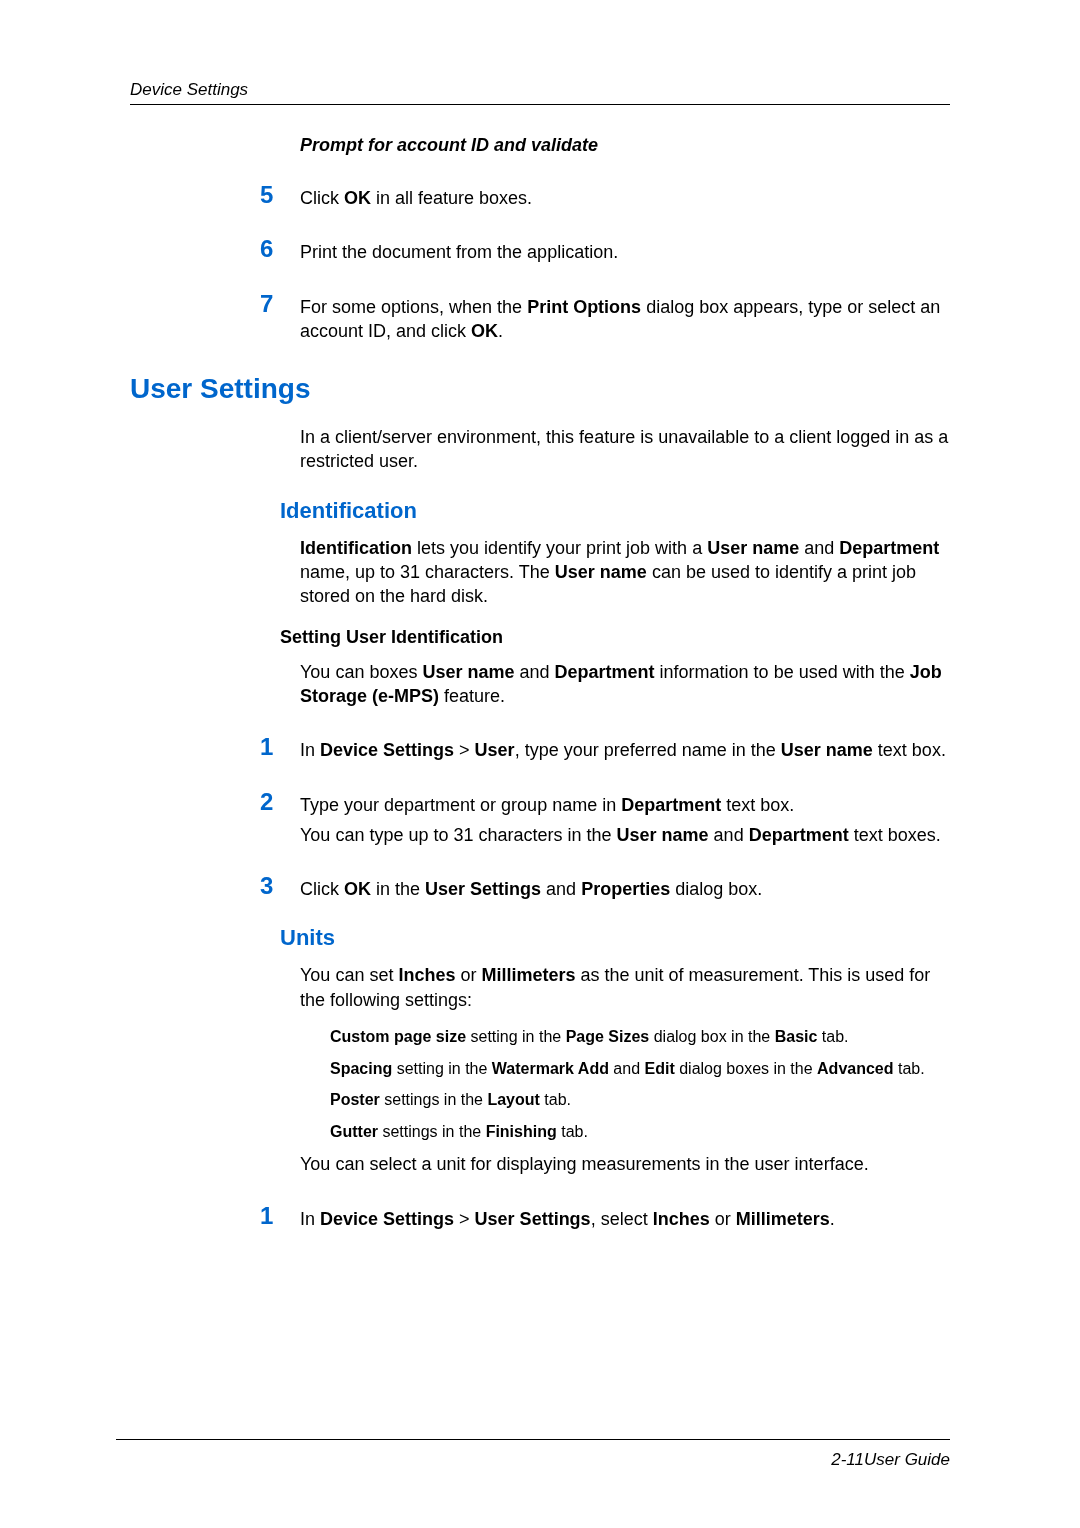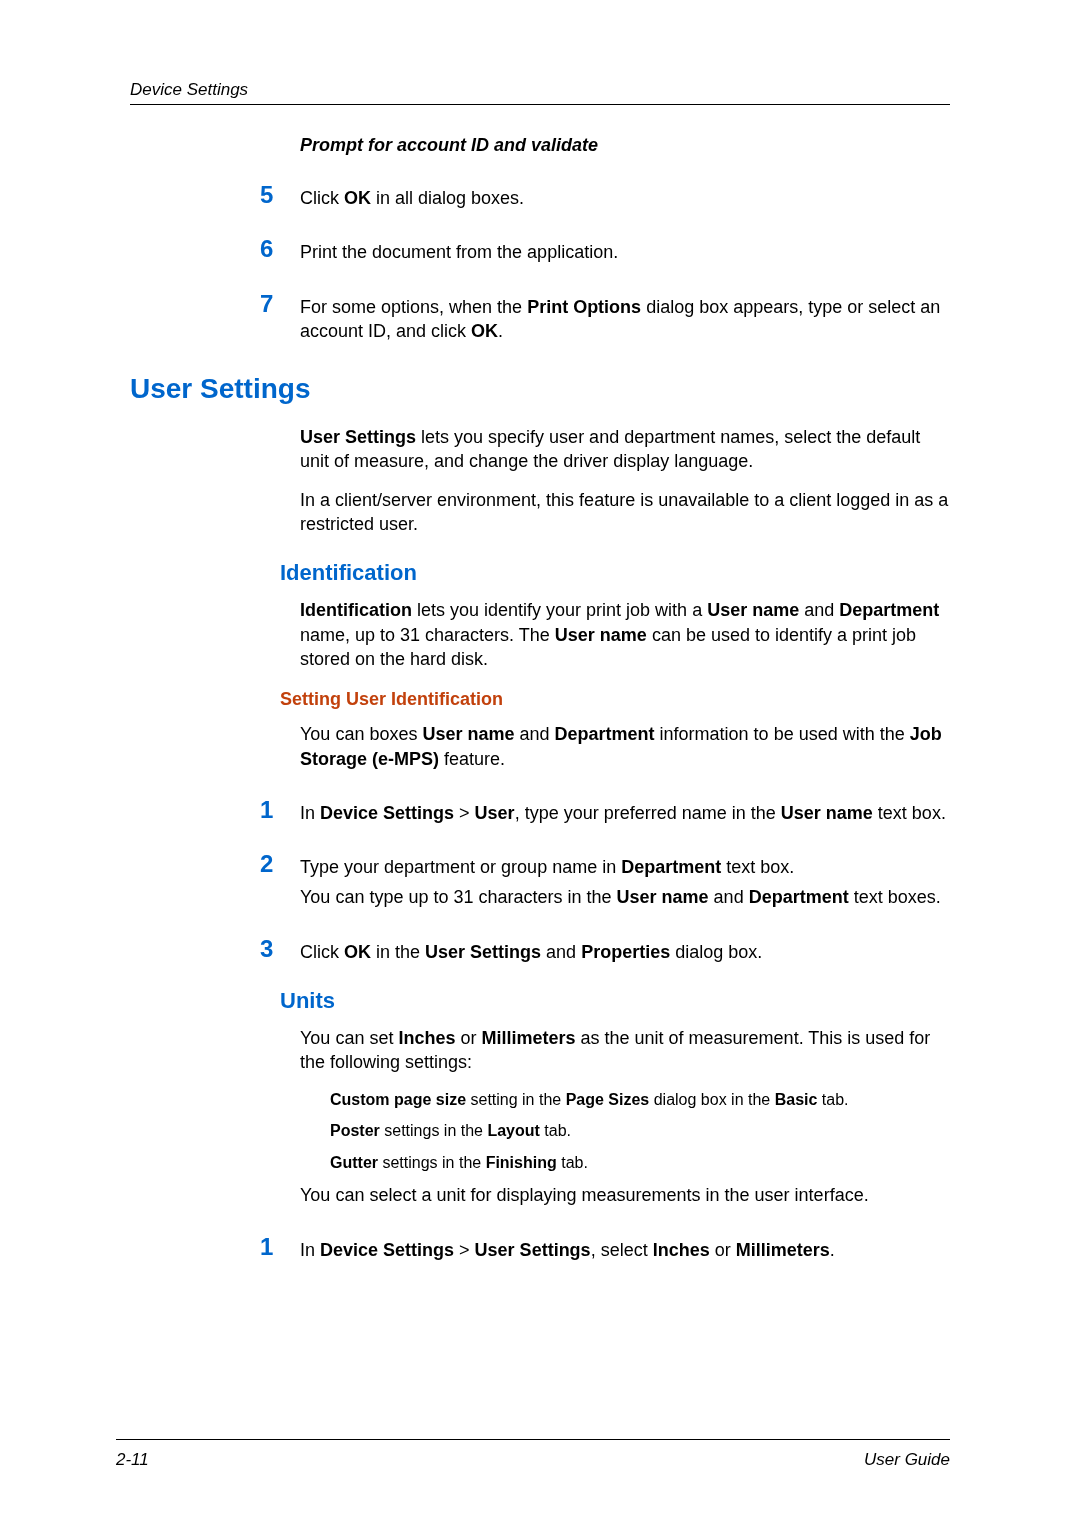--- a/index.html
+++ b/index.html
@@ -68,21 +68,21 @@
   }
   .h2 {
     color: #0066cc;
     font-weight: bold;
     font-size: 22px;
     margin-left: 150px;
     margin-top: 24px;
     margin-bottom: 12px;
   }
   .h3 {
-    color: #c2410c;
+    color: #000000;
     font-weight: bold;
     font-size: 18px;
     margin-left: 150px;
     margin-top: 18px;
     margin-bottom: 12px;
   }
   .sub-indent {
     margin-left: 200px;
     font-size: 16px;
     line-height: 1.35;
@@ -95,21 +95,21 @@
     margin-top: 6px;
   }
   .footer-region {
     position: absolute;
     bottom: 58px;
     left: 116px;
     right: 130px;
     border-top: 1px solid #000;
     padding-top: 10px;
     display: flex;
-    justify-content: space-between;
+    justify-content: flex-end;
     font-style: italic;
     font-size: 17px;
   }
   b { font-weight: bold; }
 </style>
 </head>
 <body>
 
 <div class="header-region">
   <span class="header-text">Device Settings</span>
@@ -117,41 +117,38 @@
 
 <div class="content">
 
   <div class="indent-block">
     <div class="bold-line">Prompt for account ID and validate</div>
   </div>
 
   <div class="step-row">
     <div class="step-num">5</div>
     <div class="step-text">
-      <span>Click </span><b>OK</b><span> in all dialog boxes.</span>
+      <span>Click </span><b>OK</b><span> in all feature boxes.</span>
     </div>
   </div>
 
   <div class="step-row">
     <div class="step-num">6</div>
     <div class="step-text">Print the document from the application.</div>
   </div>
 
   <div class="step-row">
     <div class="step-num">7</div>
     <div class="step-text">
       <span>For some options, when the </span><b>Print Options</b><span> dialog box appears, type or select an account ID, and click </span><b>OK</b><span>.</span>
     </div>
   </div>
 
   <div class="h1">User Settings</div>
 
-  <div class="para">
-    <b>User Settings</b><span> lets you specify user and department names, select the default unit of measure, and change the driver display language.</span>
-  </div>
   <div class="para">In a client/server environment, this feature is unavailable to a client logged in as a restricted user.</div>
 
   <div class="h2">Identification</div>
 
   <div class="para">
     <b>Identification</b><span> lets you identify your print job with a </span><b>User name</b><span> and </span><b>Department</b><span> name, up to 31 characters. The </span><b>User name</b><span> can be used to identify a print job stored on the hard disk.</span>
   </div>
 
   <div class="h3">Setting User Identification</div>
 
@@ -184,20 +181,23 @@
   </div>
 
   <div class="h2">Units</div>
 
   <div class="para">
     <span>You can set </span><b>Inches</b><span> or </span><b>Millimeters</b><span> as the unit of measurement. This is used for the following settings:</span>
   </div>
 
   <div class="sub-indent">
     <b>Custom page size</b><span> setting in the </span><b>Page Sizes</b><span> dialog box in the </span><b>Basic</b><span> tab.</span>
+  </div>
+  <div class="sub-indent">
+    <b>Spacing</b><span> setting in the </span><b>Watermark Add</b><span> and </span><b>Edit</b><span> dialog boxes in the </span><b>Advanced</b><span> tab.</span>
   </div>
   <div class="sub-indent">
     <b>Poster</b><span> settings in the </span><b>Layout</b><span> tab.</span>
   </div>
   <div class="sub-indent">
     <b>Gutter</b><span> settings in the </span><b>Finishing</b><span> tab.</span>
   </div>
 
 
   <div class="para">You can select a unit for displaying measurements in the user interface.</div>

